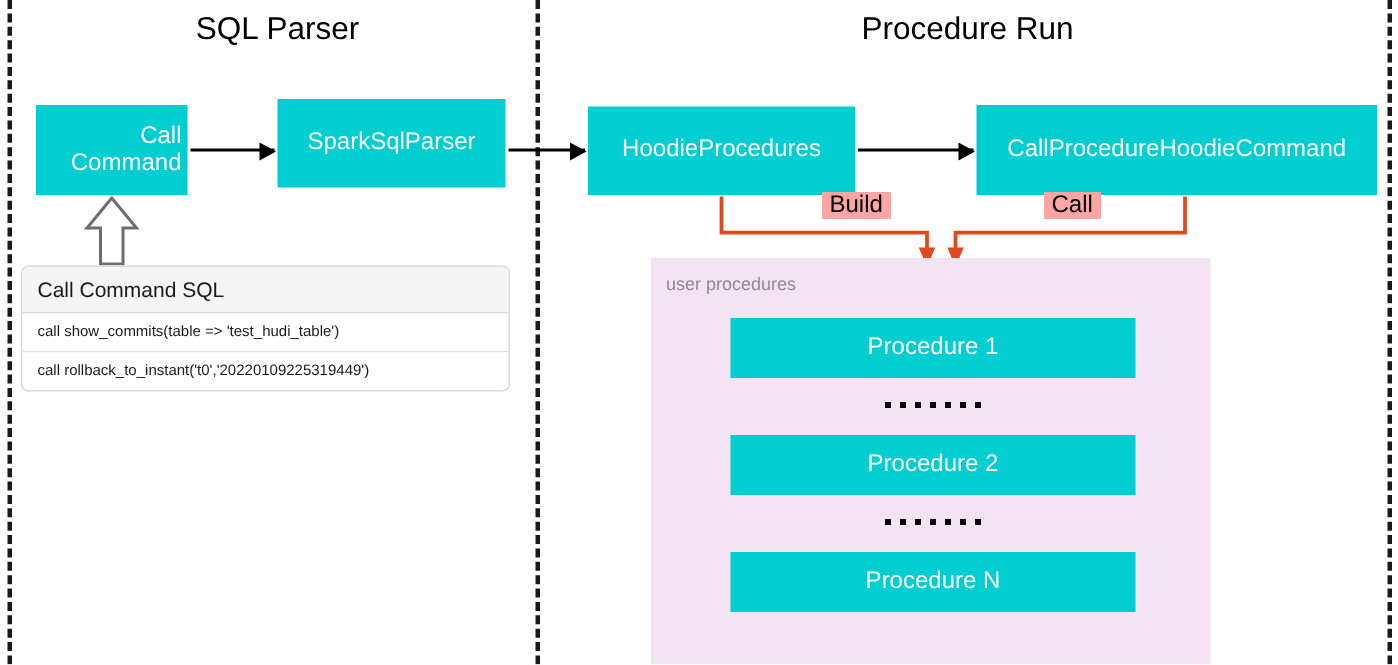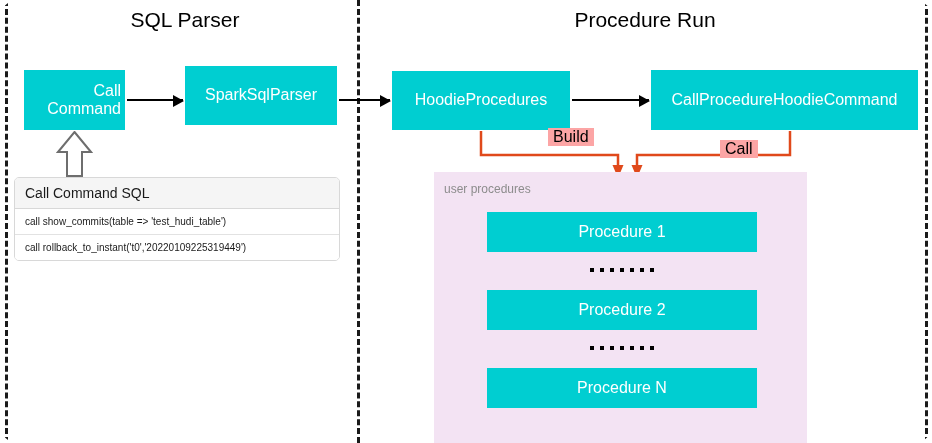--- a/index.html
+++ b/index.html
@@ -7,21 +7,20 @@
     padding: 0;
     background: #ffffff;
   }
   #canvas {
     position: relative;
     width: 932px;
     height: 443px;
     background: #ffffff;
     font-family: "Liberation Sans", sans-serif;
     overflow: hidden;
-    border-radius: 18px;
   }
 
   
   .divider {
     position: absolute;
     top: 0;
     width: 0;
     height: 443px;
     border-left: 3px dashed #1a1a1a;
   }
@@ -126,21 +125,21 @@
   }
   .edge-label {
     position: absolute;
     font-size: 16px;
     color: #000000;
     background: #fca5a5;
     padding: 0 5px;
     white-space: nowrap;
   }
   #label-build { left: 548px; top: 128px; }
-  #label-call  { left: 696px; top: 140px; margin-left: 24px; }
+  #label-call  { left: 696px; top: 128px; }
 
   
   #proc-panel {
     position: absolute;
     left: 434px;
     top: 172px;
     width: 373px;
     height: 279px;
     background: #f3e3f3;
   }

